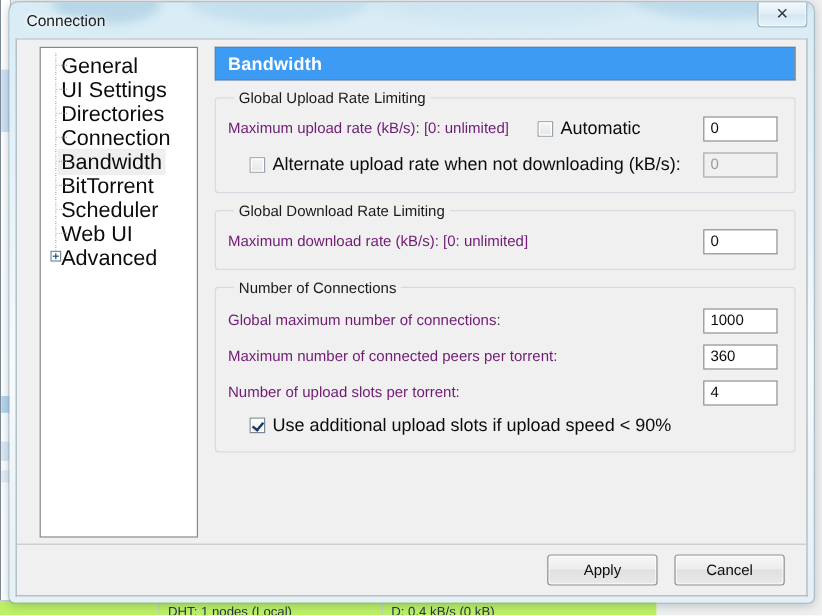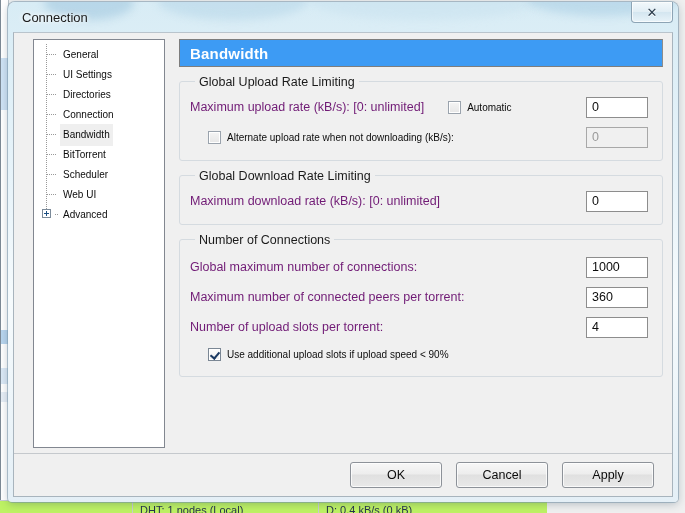--- a/index.html
+++ b/index.html
@@ -159,22 +159,22 @@
     overflow: hidden;
   }
   .tree {
     position: relative;
     padding: 4px 0 0 0;
   }
   .tree-item {
     position: relative;
     height: 20px;
     line-height: 20px;
-    padding-left: 26px;
-    font-size: 10px;
+    padding-left: 14px;
+    font-size: 18px;
     color: #0c0c0c;
     white-space: nowrap;
     cursor: default;
   }
   .tree-item .lbl {
     display: inline-block;
     padding: 1px 3px;
   }
   .tree-item.selected .lbl {
     background: #efefef;
@@ -298,21 +298,21 @@
     position: absolute;
     left: 3px; top: 1px;
     width: 4px; height: 7px;
     border: solid #1b3a63;
     border-width: 0 2px 2px 0;
     transform: rotate(40deg);
     z-index: 2;
   }
   .cb .cb-label {
     margin-left: 6px;
-    font-size: 10px;
+    font-size: 15px;
     color: #0c0c0c;
     white-space: nowrap;
   }
 
   
   .field {
     position: absolute;
     right: 4px;
     width: 62px;
     height: 21px;
@@ -506,20 +506,19 @@
                 </span>
               <span class="cb-label">Use additional upload slots if upload speed &lt; 90%</span>
             </span>
           </div>
         </div>
 
       </div>
 
       <div class="footer-sep"></div>
       <div class="footer">
-        <button class="btn">OK</button>
+        <button class="btn">Apply</button>
         <button class="btn">Cancel</button>
-        <button class="btn">Apply</button>
       </div>
 
     </div>
   </div>
 </div>
 
 </body></html>

